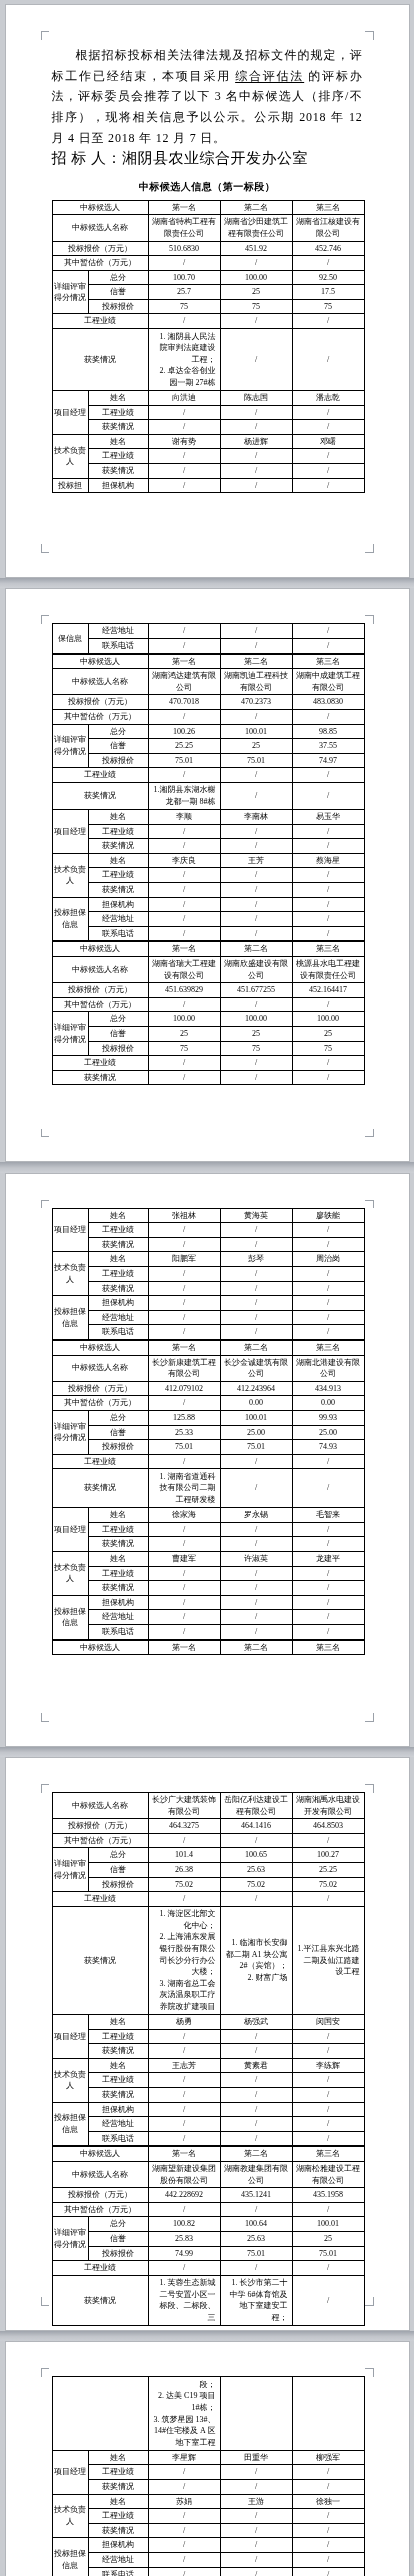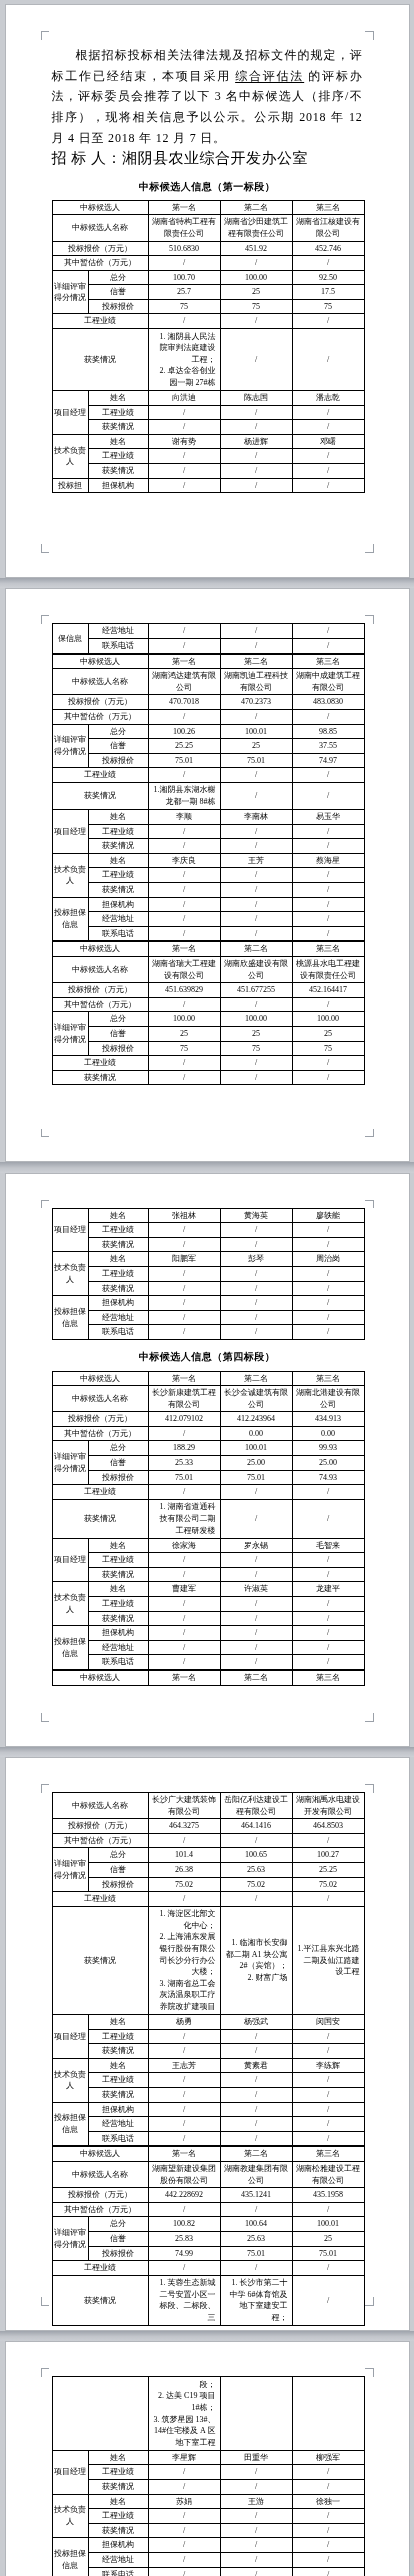--- a/index.html
+++ b/index.html
@@ -502,21 +502,20 @@
               <td>/</td>
             </tr>
             <tr>
               <td>联系电话</td>
               <td>/</td>
               <td>/</td>
               <td>/</td>
             </tr>
           </tbody>
         </table>
-        <div class="sec-title">中标候选人信息（第四标段）</div>
         <table class="tbl">
           <colgroup>
             <col class="c1">
             <col class="c2">
             <col class="c3">
             <col class="c4">
             <col class="c5">
           </colgroup>
           <tbody>
             <tr>
@@ -539,21 +538,21 @@
             </tr>
             <tr>
               <td colspan="2">其中暂估价（万元）</td>
               <td>/</td>
               <td>0.00</td>
               <td>0.00</td>
             </tr>
             <tr>
               <td rowspan="3">详细评审得分情况</td>
               <td>总分</td>
-              <td>188.29</td>
+              <td>125.88</td>
               <td>100.01</td>
               <td>99.93</td>
             </tr>
             <tr>
               <td>信誉</td>
               <td>25.33</td>
               <td>25.00</td>
               <td>25.00</td>
             </tr>
             <tr>

